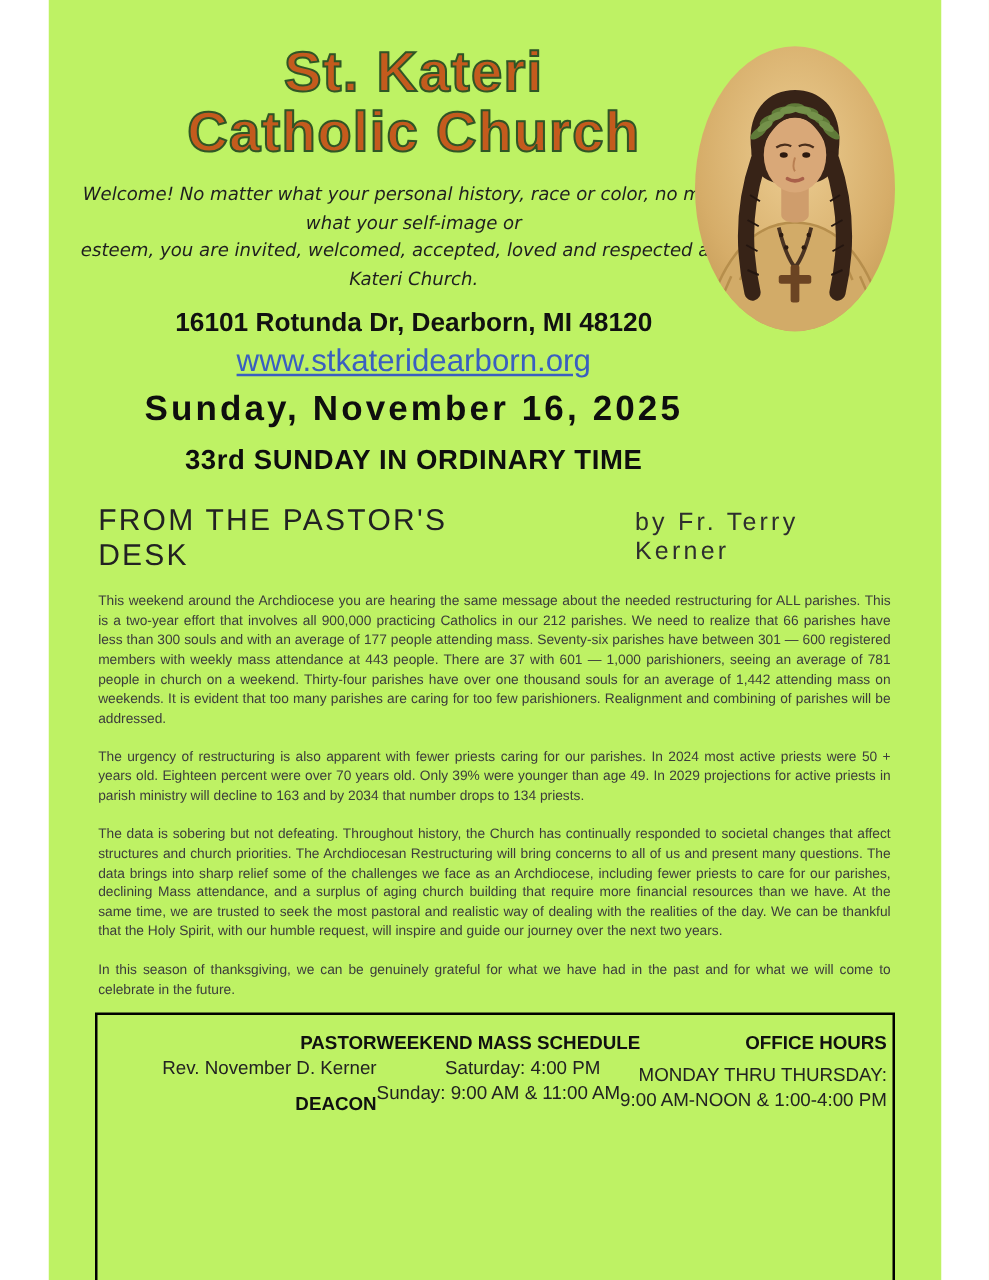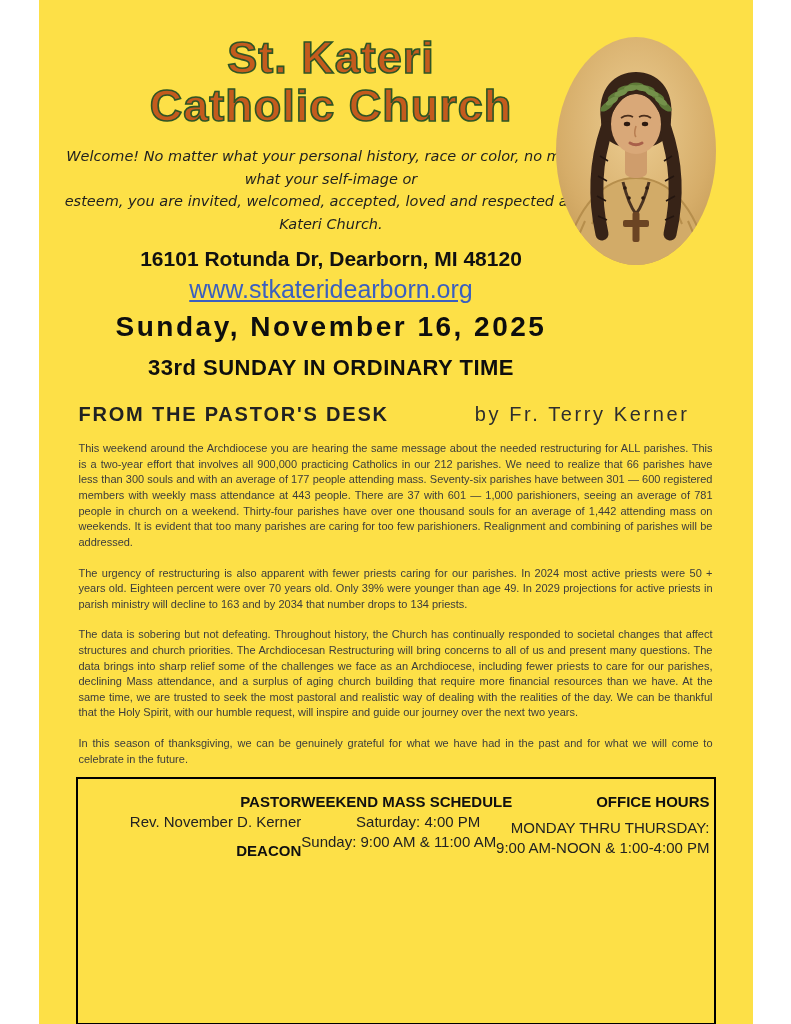--- a/index.html
+++ b/index.html
@@ -1,19 +1,19 @@
 <!DOCTYPE html>
 <html><head>
 <meta charset="utf-8">
 <style>
   * { margin:0; padding:0; box-sizing:border-box; }
   html,body { background:#ffffff; }
   .page {
     width:714px; height:1024px; position:relative; margin:0 auto;
-    background:#fde047; overflow:hidden;
+    background:#bef264; overflow:hidden;
     font-family:"Liberation Sans", sans-serif; color:#2b2b2b;
   }
   
   .header { position:relative; padding-top:34px; }
   .header-left { width:585px; text-align:center; }
   .church-title {
     font-weight:bold; font-size:45px; line-height:1.06; letter-spacing:1px;
     color:#c45b1d; -webkit-text-stroke:1.6px #2f5526;
     text-shadow:0 0 1px #2f5526;
   }
@@ -24,21 +24,21 @@
   }
   .address-line { margin-top:12px; font-size:21px; font-weight:bold; color:#111; }
   .website-line { margin-top:4px; font-size:25px; }
   .website-line a { color:#3a5fc0; text-decoration:underline; font-weight:500; }
   .date-line { margin-top:7px; font-size:28px; font-weight:bold; letter-spacing:2.5px; color:#0e0e0e; }
   .liturgical-line { margin-top:12px; font-size:22px; font-weight:bold; letter-spacing:0.5px; color:#0e0e0e; }
   .portrait-wrap { position:absolute; top:36px; right:36px; width:162px; height:230px; }
   
   .article { padding:0 40px; }
   .article-heading-row { display:flex; align-items:baseline; margin-top:22px; }
-  .article-heading { font-size:20px; font-weight:bold; letter-spacing:1.8px; color:#222; }
+  .article-heading { font-size:24px; font-weight:normal; letter-spacing:1.8px; color:#222; }
   .article-byline { font-size:20px; font-weight:400; letter-spacing:2.6px; color:#2e2e2e; margin-left:86px; }
   .article p {
     margin-top:15px; font-size:11px; line-height:1.42;
     text-align:justify; color:#3c3c3c;
   }
   
   .info-box {
     margin:10px 37px 0; border:2px solid #000;
     display:grid; grid-template-columns:35% 28.5% 36.5%;
     padding:13px 4px 14px; min-height:248px;

